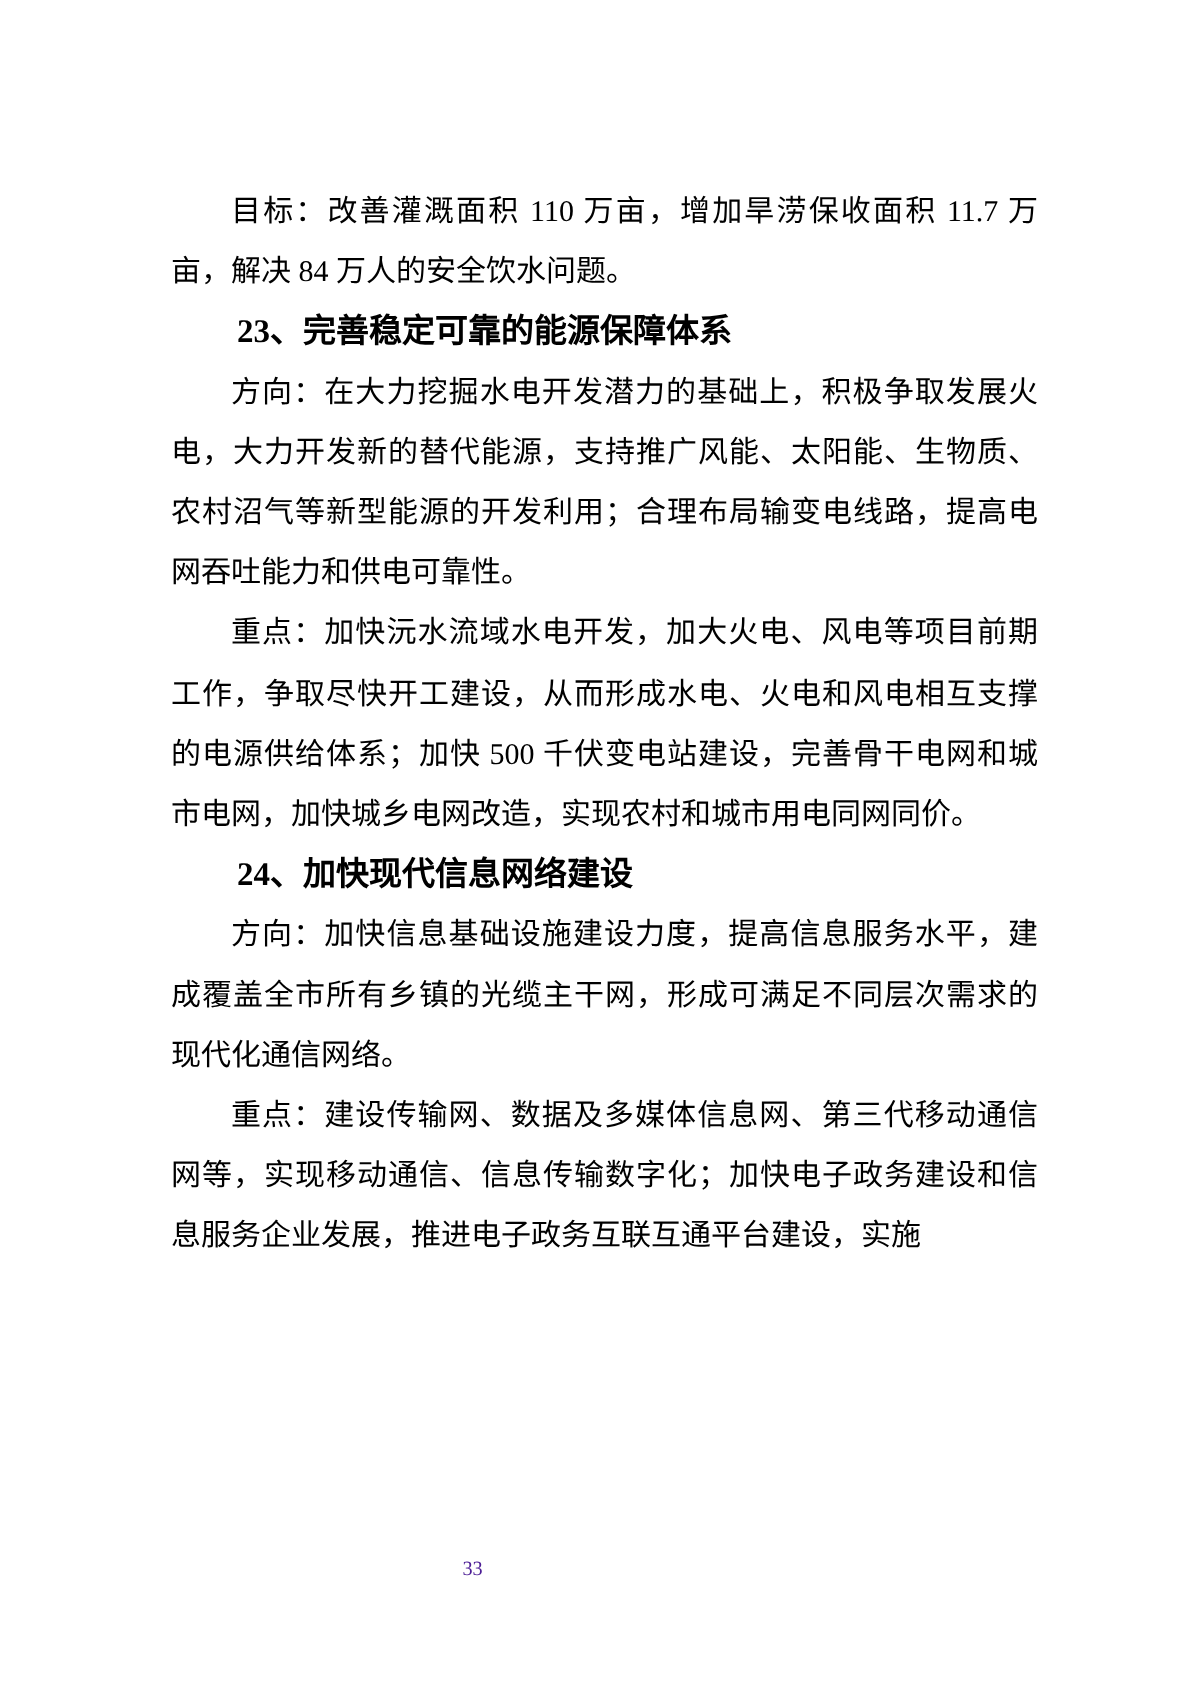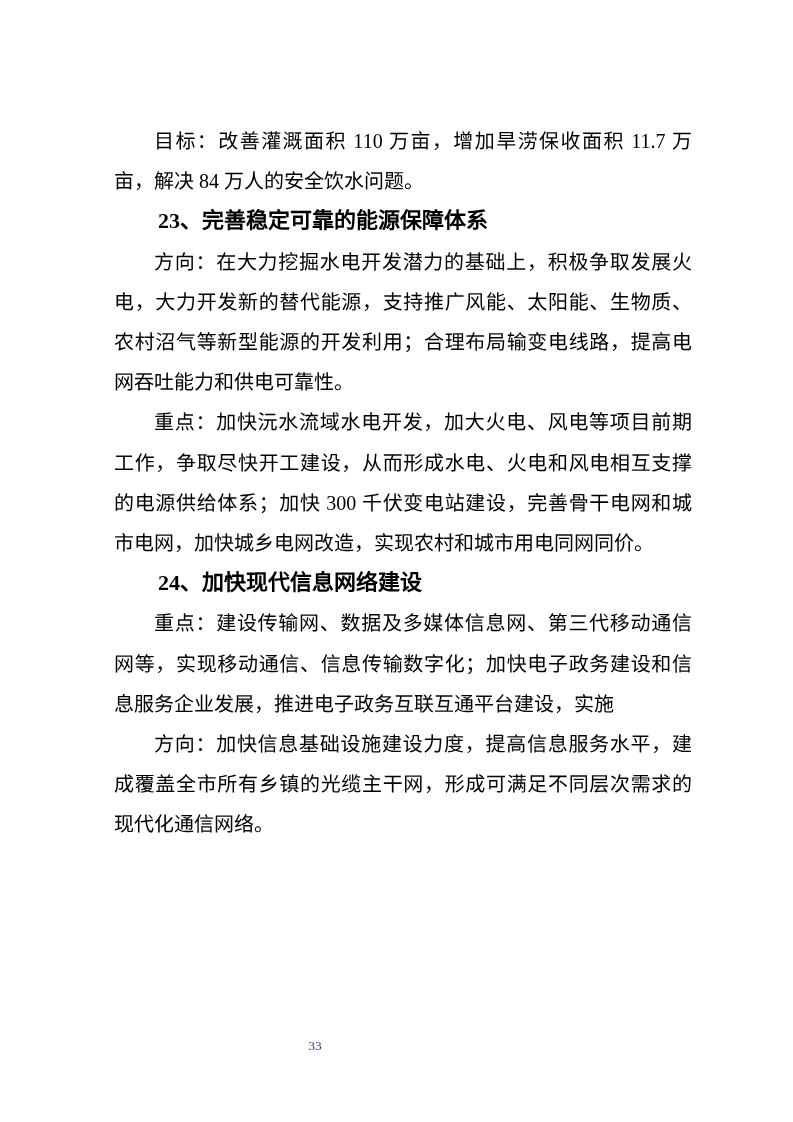--- a/index.html
+++ b/index.html
@@ -53,19 +53,19 @@
   }
 </style>
 </head>
 <body>
 
 <div class="page">
   <div class="content">
     <p class="para">目标：改善灌溉面积 110 万亩，增加旱涝保收面积 11.7 万亩，解决 84 万人的安全饮水问题。</p>
     <h2 class="heading">23、完善稳定可靠的能源保障体系</h2>
     <p class="para">方向：在大力挖掘水电开发潜力的基础上，积极争取发展火电，大力开发新的替代能源，支持推广风能、太阳能、生物质、农村沼气等新型能源的开发利用；合理布局输变电线路，提高电网吞吐能力和供电可靠性。</p>
-    <p class="para">重点：加快沅水流域水电开发，加大火电、风电等项目前期工作，争取尽快开工建设，从而形成水电、火电和风电相互支撑的电源供给体系；加快 300 千伏变电站建设，完善骨干电网和城市电网，加快城乡电网改造，实现农村和城市用电同网同价。</p>
+    <p class="para">重点：加快沅水流域水电开发，加大火电、风电等项目前期工作，争取尽快开工建设，从而形成水电、火电和风电相互支撑的电源供给体系；加快 500 千伏变电站建设，完善骨干电网和城市电网，加快城乡电网改造，实现农村和城市用电同网同价。</p>
     <h2 class="heading">24、加快现代信息网络建设</h2>
+    <p class="para">方向：加快信息基础设施建设力度，提高信息服务水平，建成覆盖全市所有乡镇的光缆主干网，形成可满足不同层次需求的现代化通信网络。</p>
     <p class="para">重点：建设传输网、数据及多媒体信息网、第三代移动通信网等，实现移动通信、信息传输数字化；加快电子政务建设和信息服务企业发展，推进电子政务互联互通平台建设，实施</p>
-    <p class="para">方向：加快信息基础设施建设力度，提高信息服务水平，建成覆盖全市所有乡镇的光缆主干网，形成可满足不同层次需求的现代化通信网络。</p>
   </div>
   <div class="page-number">33</div>
 </div>
 
 </body></html>

